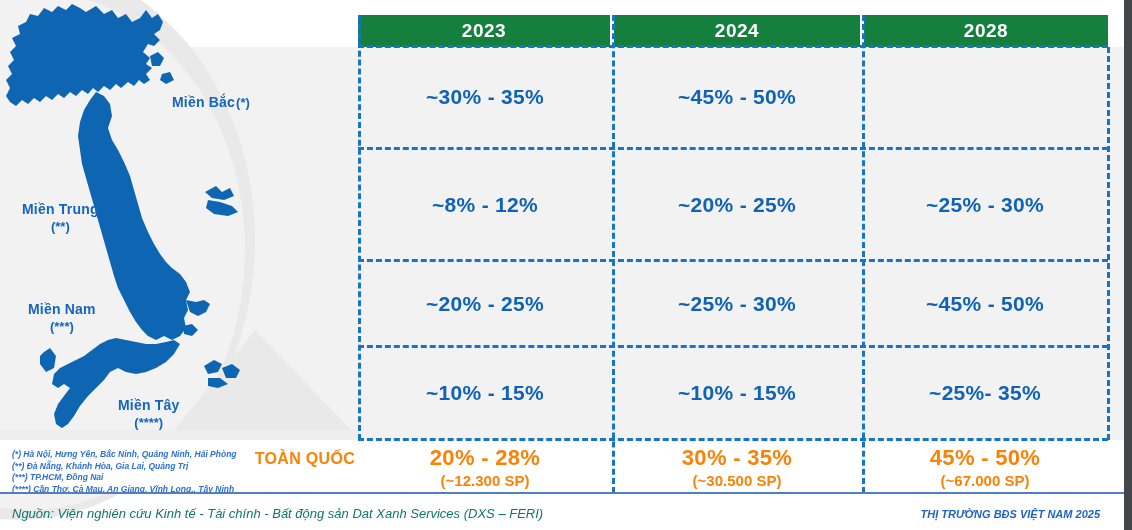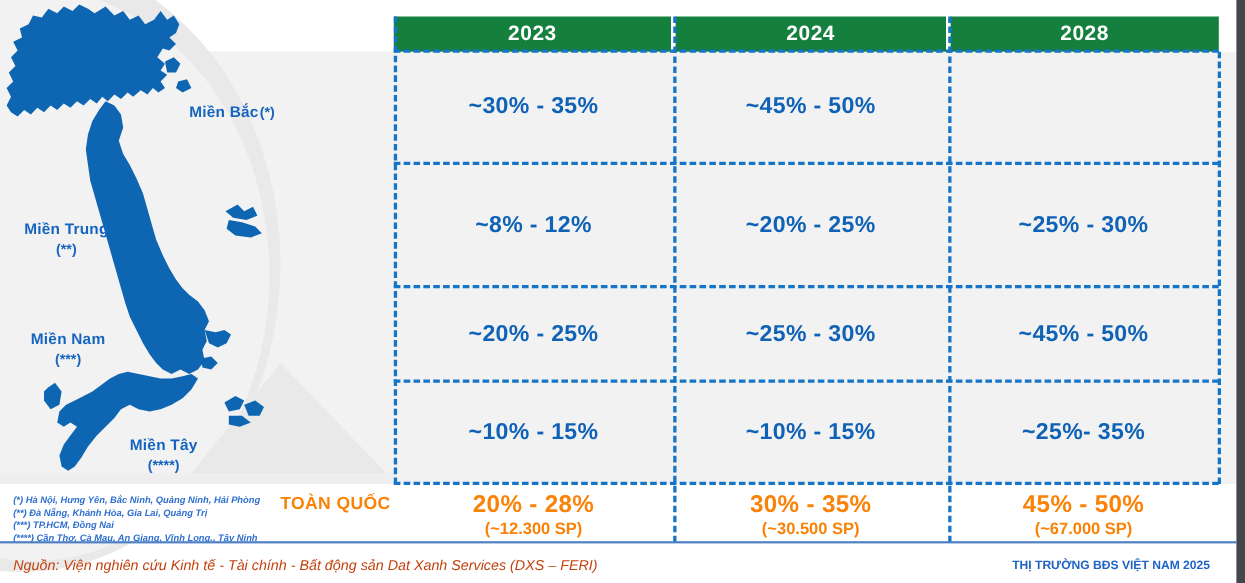--- a/index.html
+++ b/index.html
@@ -90,24 +90,24 @@
   #t-col-0{left:358px;width:254px;}
   #t-col-1{left:612px;width:250px;}
   #t-col-2{left:862px;width:246px;}
 
   
   .footnotes{position:absolute;left:12px;top:449px;color:#2E6FD0;
     font-size:8.5px;font-style:italic;font-weight:bold;line-height:11.5px;}
   .footnotes div{white-space:nowrap;}
 
   
-  .source{position:absolute;left:12px;top:506px;color:#c2410c;
+  .source{position:absolute;left:12px;top:506px;color:#0f766e;
     font-size:13px;font-style:italic;white-space:nowrap;}
   .report{position:absolute;right:32px;top:508px;color:#1f63c4;
-    font-size:11px;font-weight:bold;white-space:nowrap;}
+    font-size:11px;font-style:italic;font-weight:bold;white-space:nowrap;}
 </style>
 </head>
 <body>
 
 <div id="stage">
 
   <div class="grey-panel"></div>
   <div class="grey-panel-left"></div>
   <div class="arc1"></div>
   <div class="arc2"></div>

